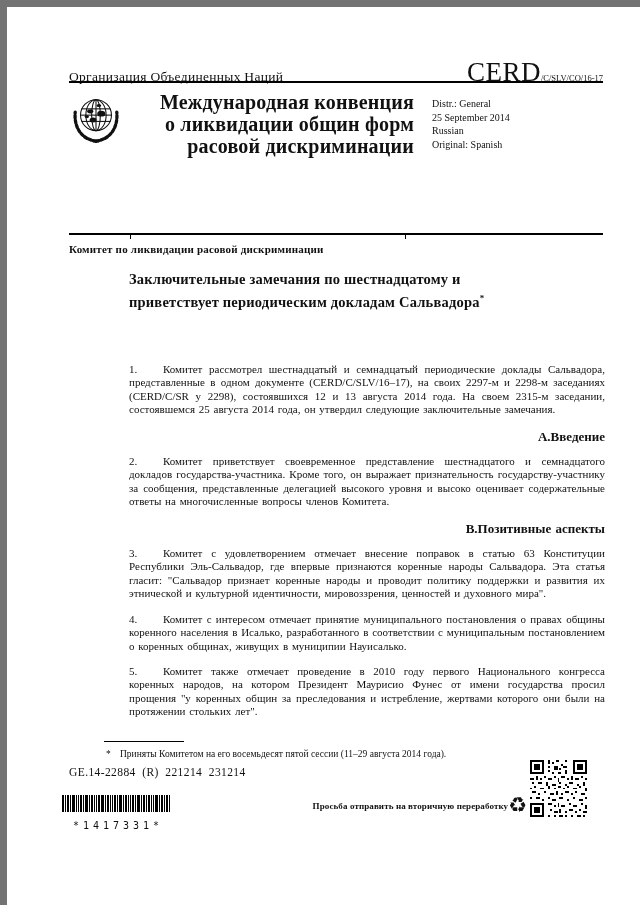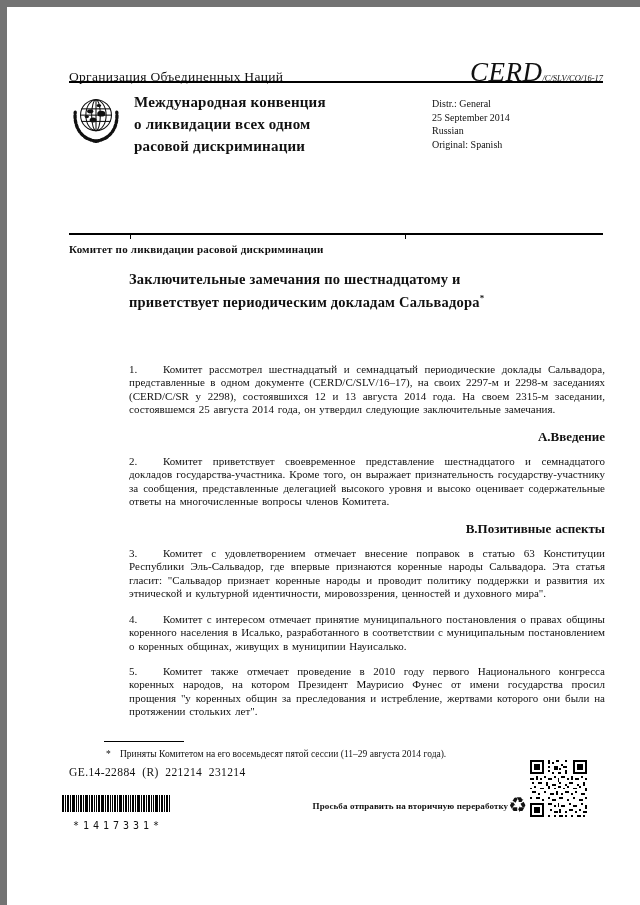--- a/index.html
+++ b/index.html
@@ -12,32 +12,32 @@
     font-family: "Liberation Serif", serif;
     color: #111111;
     overflow: hidden;
   }
   
   .org-row {
     position: absolute; left: 62px; right: 42px; top: 50px;
     display: flex; justify-content: space-between; align-items: baseline;
   }
   .org-name { font-size: 13.5px; letter-spacing: 0.3px; }
-  .doc-symbol { white-space: nowrap; font-style: italic; }
+  .doc-symbol { white-space: nowrap; }
   .doc-symbol .big { font-size: 27px; letter-spacing: 0.5px; }
   .doc-symbol .small { font-size: 8.5px; }
   .rule-top {
     position: absolute; left: 62px; right: 42px; top: 74px;
     border-bottom: 2px solid #000;
   }
   
   .emblem { position: absolute; left: 60px; top: 83px; width: 58px; height: 58px; }
   .conv-title {
     position: absolute; left: 127px; top: 84px; width: 280px;
-    font-size: 15px; font-weight: bold; line-height: 22px; letter-spacing: 0.2px;
+    font-size: 20px; font-weight: bold; line-height: 22px; letter-spacing: 0.2px; text-align: right;
   }
   .distr-block {
     position: absolute; left: 425px; top: 90px;
     font-size: 10px; line-height: 13.5px;
   }
   
   .rule-mid {
     position: absolute; left: 62px; right: 42px; top: 226px;
     border-bottom: 2px solid #000;
   }
@@ -116,21 +116,21 @@
       <g fill="none" stroke="#111" stroke-width="3.4" stroke-dasharray="3,2" stroke-linecap="round">
         <path d="M30,52 C16,50 7,39 8.5,22"></path>
         <path d="M30,52 C44,50 53,39 51.5,22"></path>
       </g>
       <path d="M27,52 h6" stroke="#111" stroke-width="2.4" fill="none"></path>
     </svg>
   </div>
 
   <div class="conv-title">
     <div>Международная конвенция</div>
-    <div>о ликвидации всех одном</div>
+    <div>о ликвидации общин форм</div>
     <div>расовой дискриминации</div>
   </div>
 
   <div class="distr-block">
     <div>Distr.: General</div>
     <div>25 September 2014</div>
     <div>Russian</div>
     <div>Original: Spanish</div>
   </div>
 

